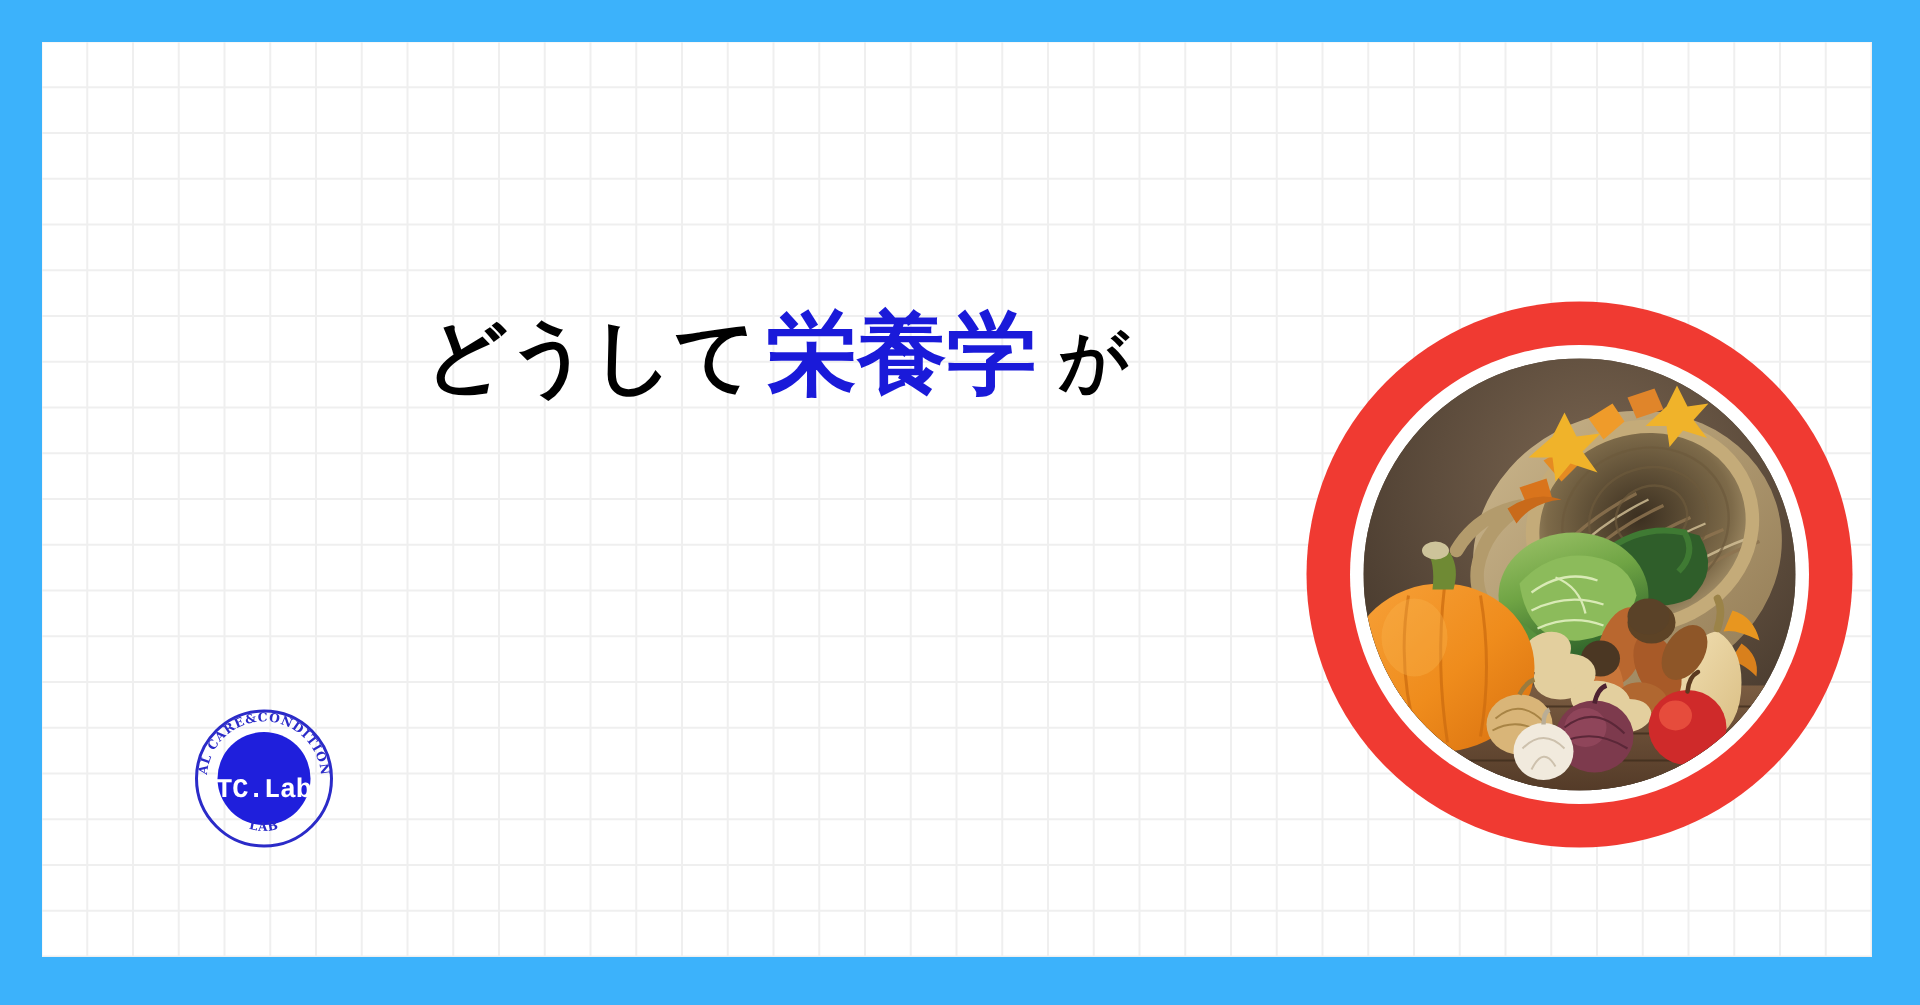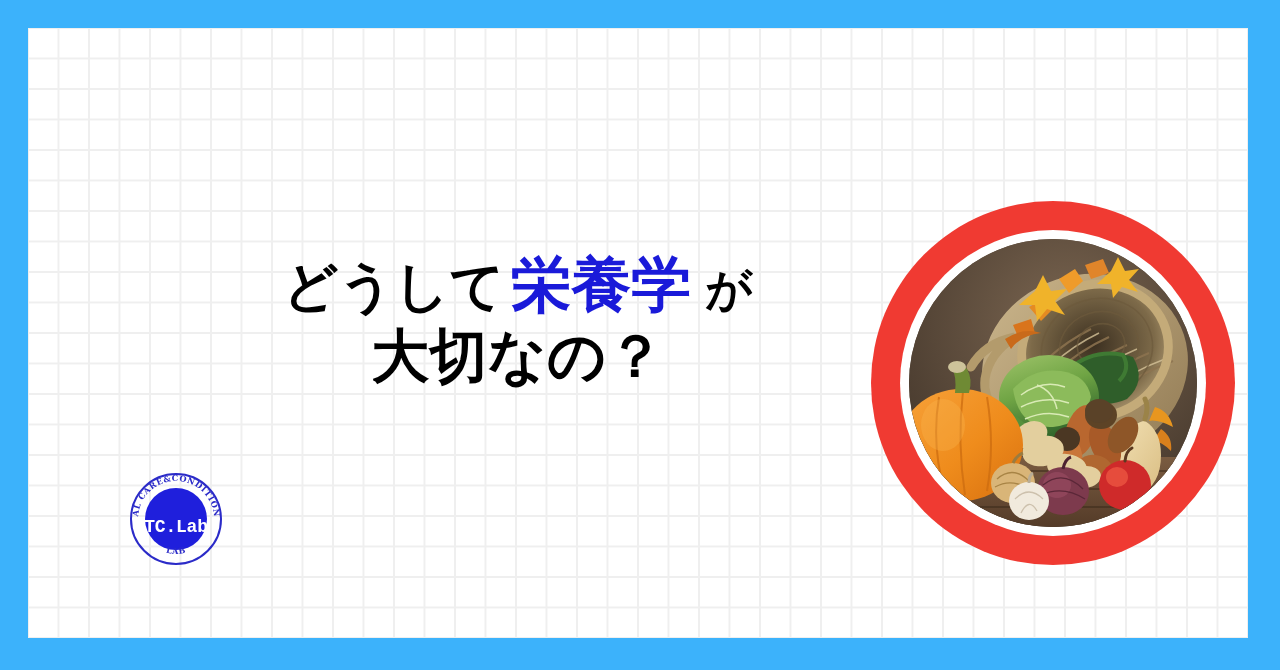--- a/index.html
+++ b/index.html
@@ -44,21 +44,21 @@
     left: 150px;
     top: 178px;
     width: 680px;
     text-align: center;
     line-height: 1.02;
     font-family: "DejaVu Sans", "Liberation Sans", sans-serif;
     font-weight: 700;
     color: #000000;
     letter-spacing: 0.01em;
   }
-  .hl-line1 { font-size: 58px; white-space: nowrap; margin-top: 48px; }
+  .hl-line1 { font-size: 58px; white-space: nowrap; }
   .hl-line2 { font-size: 58px; margin-top: 12px; }
   .hl-plain  { font-size: 54px; }
   .hl-accent {
     font-size: 60px;
     color: #1a1ad9;
     padding: 0 6px;
   }
   .hl-tail { font-size: 46px; padding-left: 8px; }
 
   
@@ -167,21 +167,20 @@
 <body>
 
 <div id="stage">
 
   <div class="frame"></div>
 
   <div class="canvas">
 
     <div class="headline">
       <div class="hl-line1"><span class="hl-plain">どうして</span><span class="hl-accent">栄養学</span><span class="hl-tail">が</span></div>
-      <div class="hl-line2">大切なの？</div>
     </div>
 
     <div class="subtitle-row">
 
       <div class="logo">
         <div class="logo-ring"></div>
         <div class="logo-disc"></div>
         <svg class="logo-arc" viewBox="0 0 96 96">
           <defs>
             <path id="arcTop" d="M 10,48 A 38,38 0 0 1 86,48" fill="none"></path>

